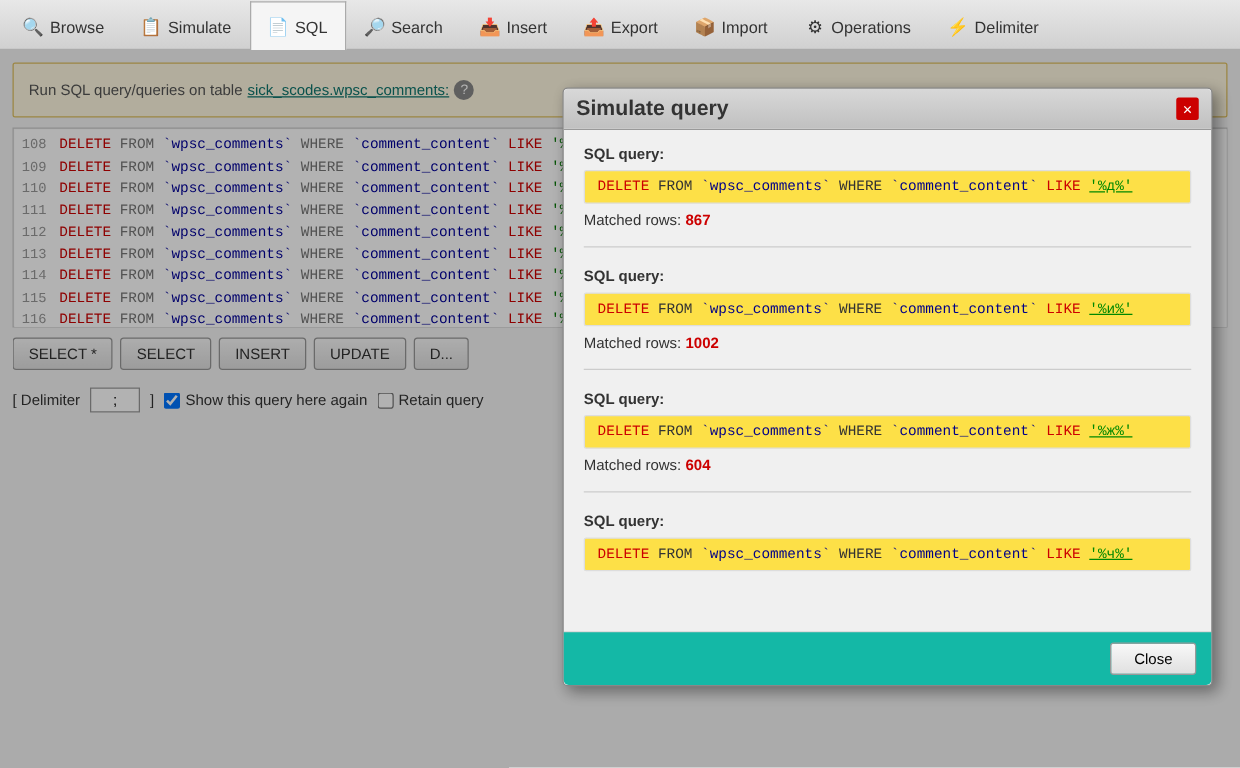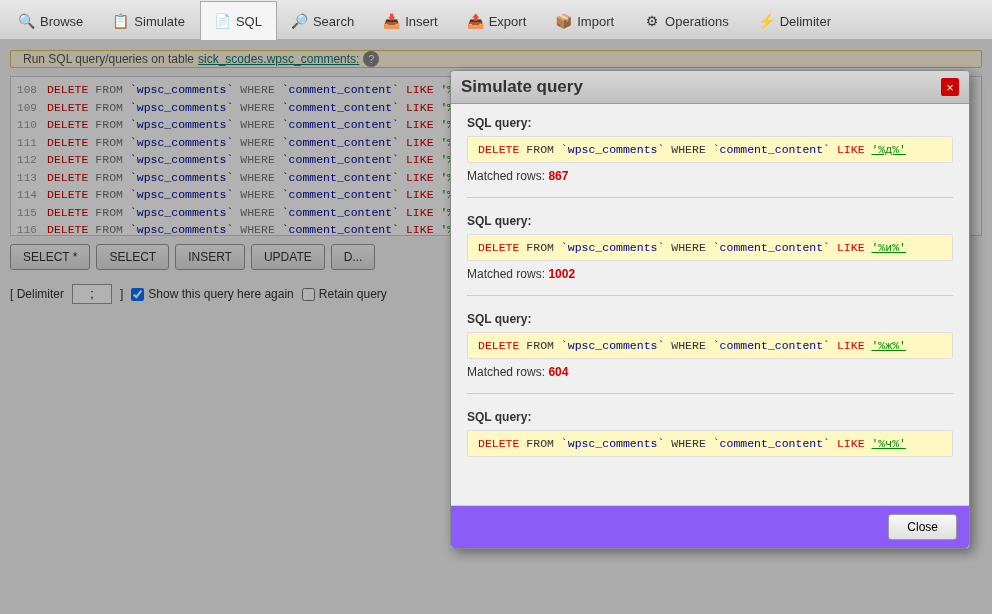--- a/index.html
+++ b/index.html
@@ -56,21 +56,21 @@
       background: #f5f5f5;
       padding: 10px;
       height: calc(614px - 40px);
       position: relative;
     }
 
     
     .info-bar {
       background: #fff8e1;
       border: 1px solid #e0c060;
-      padding: 0 12px;
+      padding: 13px 12px;
       margin-bottom: 8px;
       border-radius: 2px;
       font-size: 12px;
       color: #555;
       display: flex;
       align-items: center;
       gap: 4px;
     }
     .info-bar a {
       color: #0f766e;
@@ -221,21 +221,21 @@
       padding-bottom: 14px;
     }
     .query-block:last-child { border-bottom: none; }
     .query-label {
       font-size: 12px;
       font-weight: bold;
       color: #333;
       margin-bottom: 6px;
     }
     .query-code {
-      background: #fef9c3;
+      background: #fde047;
       border: 1px solid #ddd;
       padding: 6px 10px;
       font-family: 'Courier New', monospace;
       font-size: 11.5px;
       color: #333;
       margin-bottom: 6px;
       border-radius: 2px;
       word-break: break-all;
     }
     .qkw-delete { color: #c00; }
@@ -248,21 +248,21 @@
     }
     .matched-rows span {
       color: #c00;
       font-weight: bold;
     }
     .modal-footer {
       padding: 8px 12px;
       display: flex;
       justify-content: flex-end;
       border-top: 1px solid #ccc;
-      background: #8b5cf6;
+      background: #14b8a6;
       border-radius: 0 0 4px 4px;
     }
     .close-btn {
       padding: 5px 18px;
       background: linear-gradient(to bottom, #f8f8f8, #e0e0e0);
       border: 1px solid #999;
       border-radius: 3px;
       cursor: pointer;
       font-size: 12px;
     }

